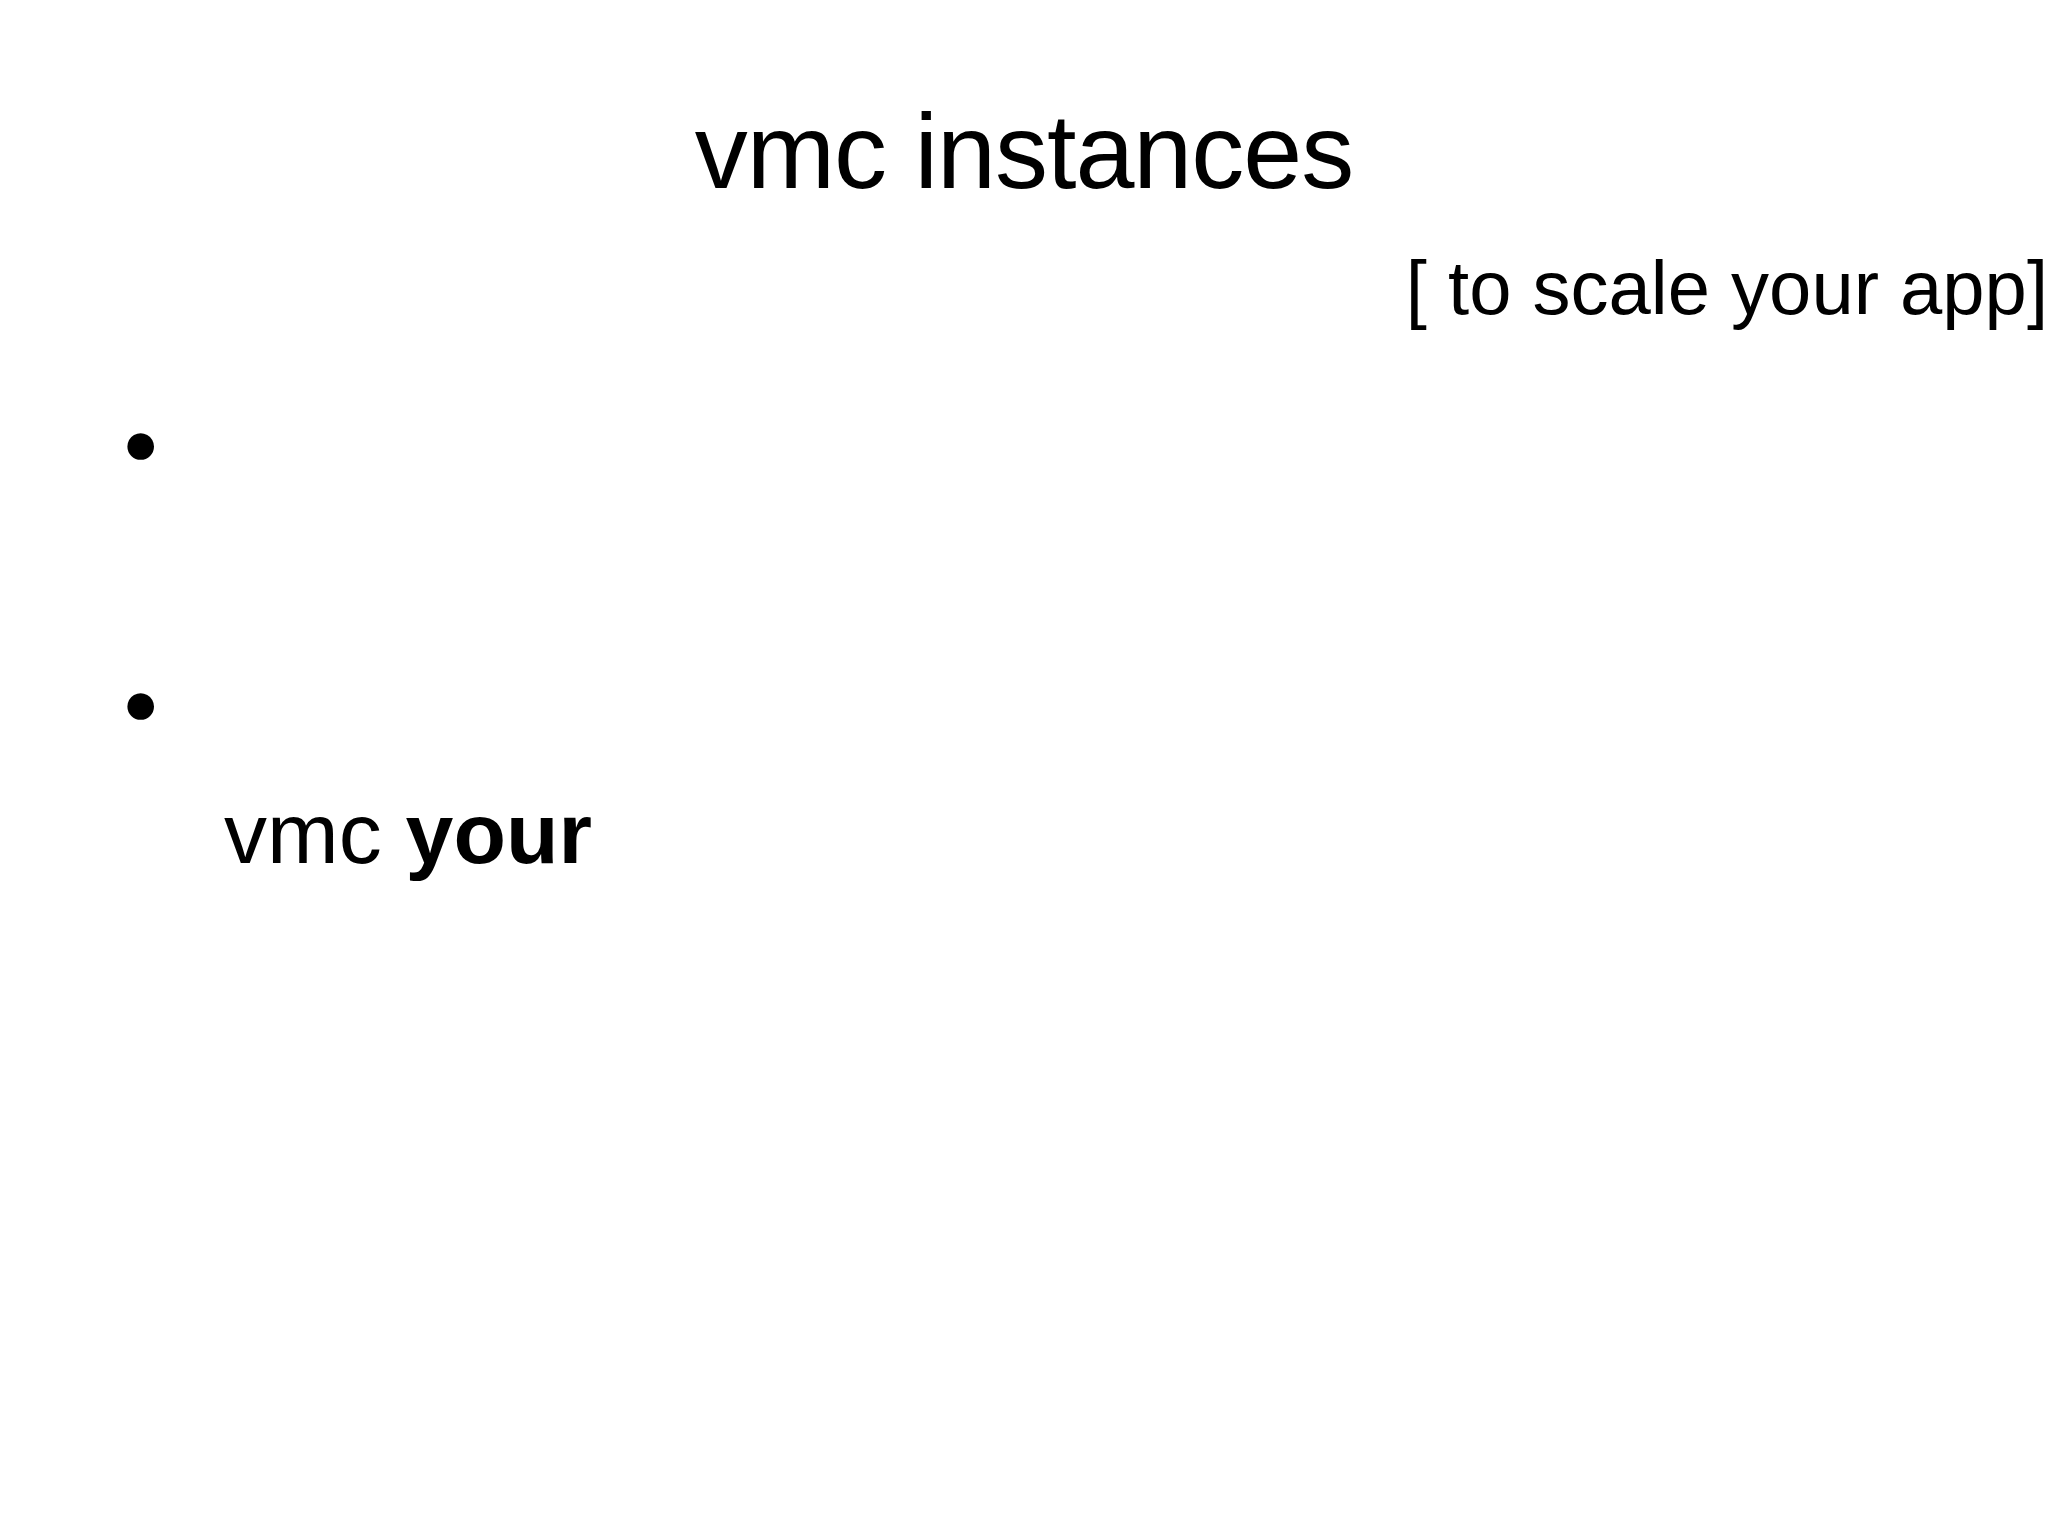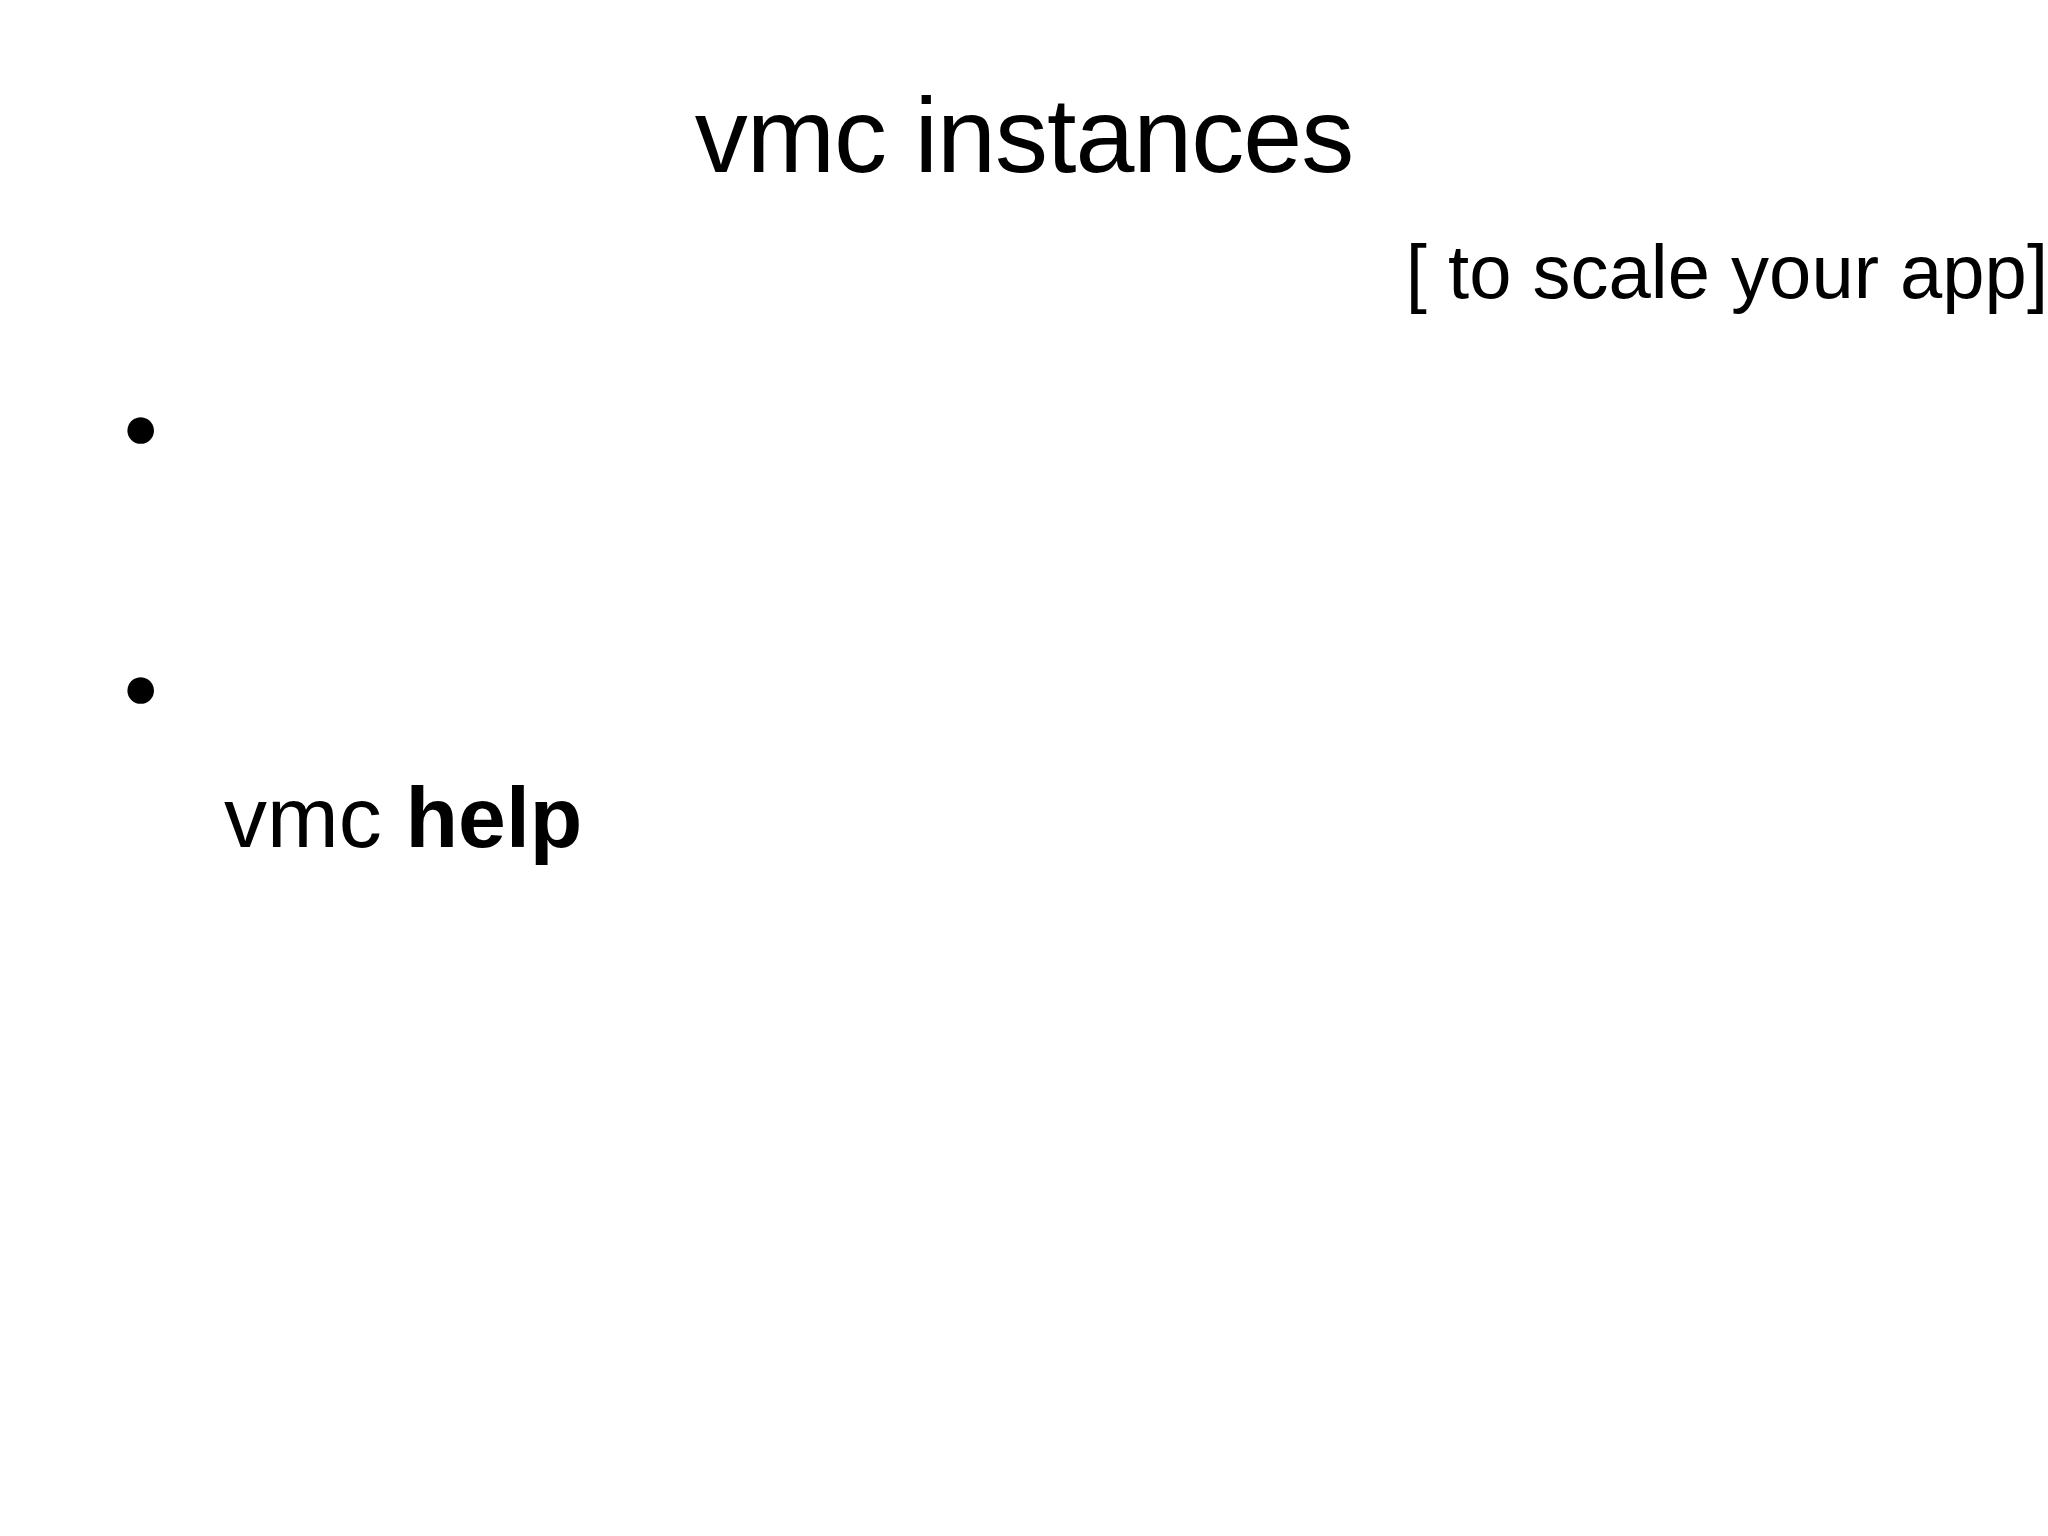--- a/index.html
+++ b/index.html
@@ -10,21 +10,21 @@
   .slide {
     position: relative;
     width: 2048px;
     height: 1536px;
     background: #ffffff;
     color: #000000;
     font-family: "Liberation Sans", sans-serif;
     overflow: hidden;
   }
   .title {
-    margin: 0;
+    margin: 16px;
     padding-top: 67px;
     text-align: center;
     font-size: 106px;
     font-weight: 400;
     line-height: 1.3;
     letter-spacing: -1px;
   }
   .subtitle {
     margin-top: 18px;
     text-align: right;
@@ -78,16 +78,16 @@
       <span class="bullet">●</span>
     </div>
 
 
     <div class="spacer-row"></div>
 
     <div class="bullet-row">
       <span class="bullet">●</span>
     </div>
 
-    <div class="cmd-row"><span>vmc </span><b>help</b><span></span></div>
+    <div class="cmd-row"><span>vmc </span><b>your</b><span></span></div>
 
   </div>
 </div>
 
 </body></html>

